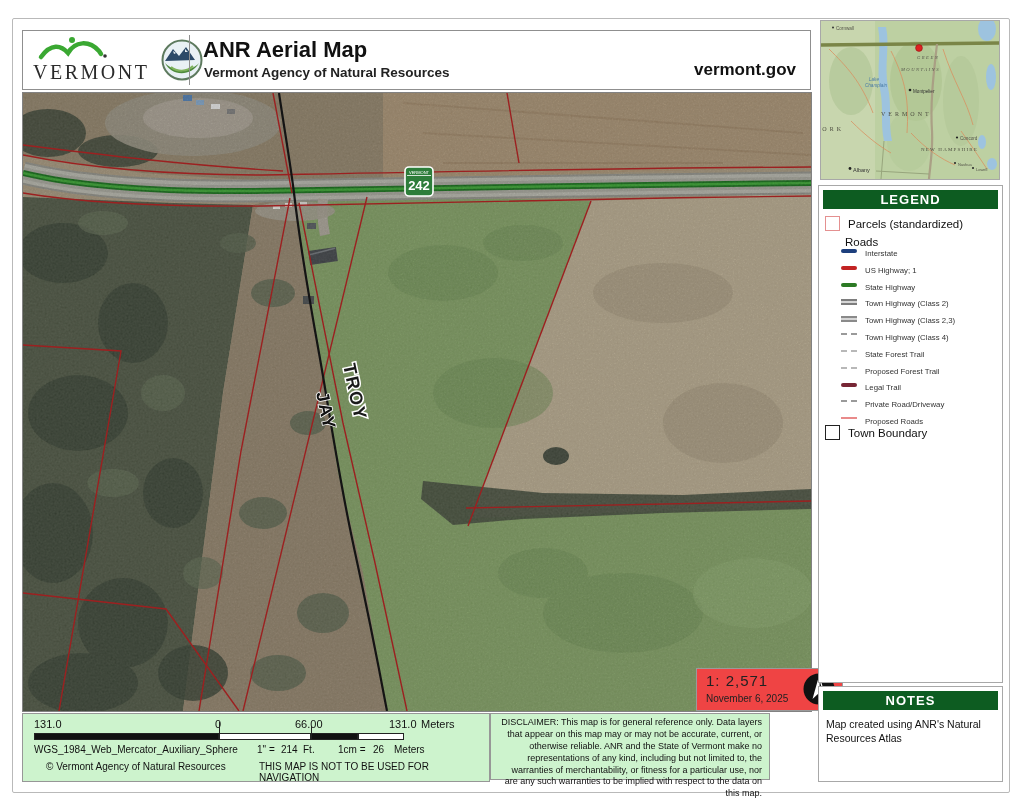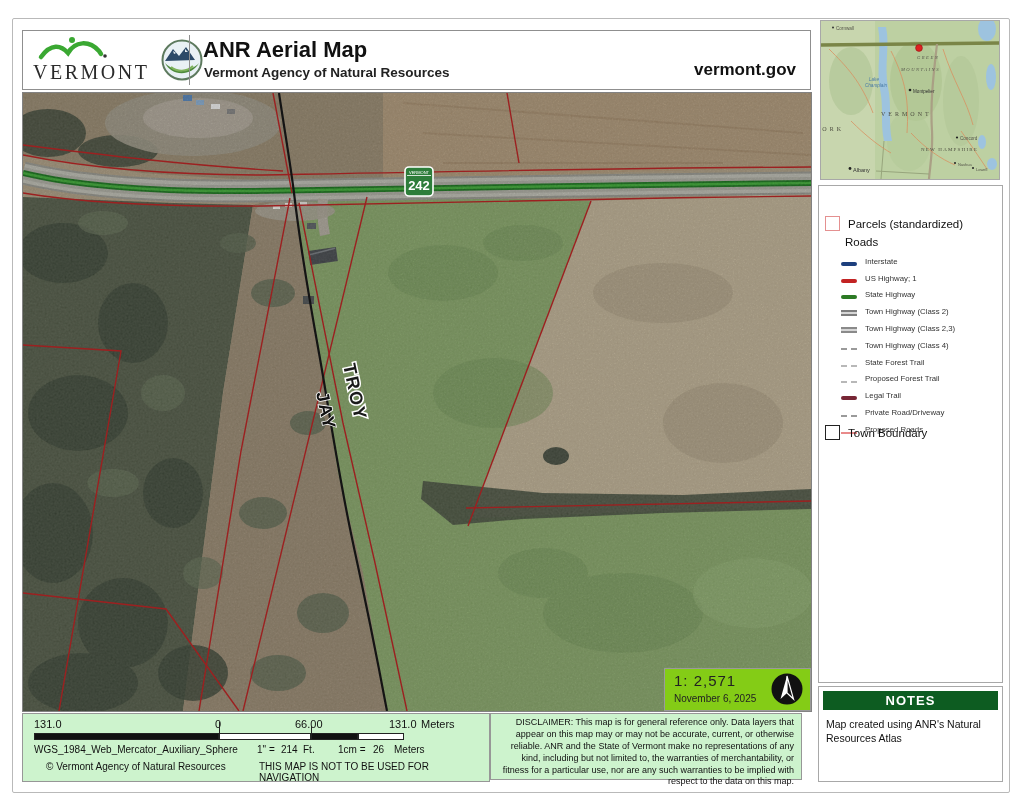--- a/index.html
+++ b/index.html
@@ -10,45 +10,45 @@
   #vt-logo{position:absolute;left:8px;top:4px;width:128px;height:50px;}
   #anr-logo{position:absolute;left:138px;top:8px;width:42px;height:42px;}
   #hdr-divider{position:absolute;left:166px;top:4px;height:50px;width:0;border-left:1px solid #8f8f8f;}
   #hdr-title{position:absolute;left:180px;top:6px;font-size:22px;font-weight:bold;color:#111;}
   #hdr-sub{position:absolute;left:181px;top:34px;font-size:13.5px;font-weight:bold;color:#222;}
   #hdr-site{position:absolute;right:14px;bottom:9px;font-size:17px;font-weight:bold;color:#111;}
   
   #inset{position:absolute;left:820px;top:20px;width:178px;height:158px;border:1px solid #a8a8a8;background:#bdd0a2;}
   
   #map{position:absolute;left:22px;top:92px;width:788px;height:618px;border:1px solid #828282;background:#a89a80;}
-  #scalebox{position:absolute;left:641px;top:575px;width:145px;height:41px;background:#84cc16;border:1px solid #9a9a9a;}
+  #scalebox{position:absolute;left:673px;top:575px;width:145px;height:41px;background:#ef4444;border:1px solid #9a9a9a;}
   #scalebox .ratio{position:absolute;left:9px;top:3px;font-size:15px;color:#222;letter-spacing:1px;}
   #scalebox .date{position:absolute;left:9px;top:24px;font-size:10px;color:#222;}
   
   #legend{position:absolute;left:818px;top:185px;width:183px;height:496px;border:1px solid #a8a8a8;background:#fff;}
   .panel-hdr{position:absolute;left:4px;top:4px;right:4px;height:19px;background:#0d5c21;color:#fff;
     font-weight:bold;font-size:13px;text-align:center;line-height:19px;letter-spacing:1px;}
   .lg-top{position:absolute;left:6px;display:flex;align-items:center;gap:8px;justify-content:flex-end;}
   .lg-box{width:13px;height:13px;background:#fff;flex:0 0 auto;}
   .lg-label-lg{font-size:11.5px;color:#111;}
   #legend-items{position:absolute;left:22px;top:63px;right:2px;}
-  .lg-row{display:flex;align-items:flex-end;height:16.8px;gap:8px;}
+  .lg-row{display:flex;align-items:flex-start;height:16.8px;gap:8px;}
   .sw{width:16px;flex:0 0 auto;}
   .lg-label{font-size:7.8px;color:#333;}
   
   #notes{position:absolute;left:818px;top:686px;width:183px;height:94px;border:1px solid #a8a8a8;background:#fff;}
   #notes .body{position:absolute;left:7px;top:31px;right:10px;font-size:10.5px;color:#111;line-height:1.3;}
   
   #scalebar-box{position:absolute;left:22px;top:713px;width:466px;height:67px;background:#cdf3cd;border:1px solid #979797;}
   .sb-num{position:absolute;top:4px;font-size:11px;color:#111;}
   .sb-bar{position:absolute;top:19px;height:7px;border:1px solid #222;box-sizing:border-box;}
   .sb-tick{position:absolute;width:0;border-left:1px solid #222;}
   .sb-row2{position:absolute;top:30px;font-size:10px;color:#111;}
   .sb-row3{position:absolute;top:47px;font-size:10px;color:#111;}
-  #disclaimer{position:absolute;left:490px;top:713px;width:312px;height:67px;background:#cdf3cd;border:1px solid #979797;box-sizing:border-box;}
+  #disclaimer{position:absolute;left:490px;top:713px;width:280px;height:67px;background:#cdf3cd;border:1px solid #979797;box-sizing:border-box;}
   #disclaimer .txt{position:absolute;left:8px;right:7px;top:3px;font-size:9px;line-height:1.32;color:#111;text-align:right;}
   svg text{font-family:"Liberation Sans",sans-serif;}
   .inset-lbl{fill:#55554a;}
   .serif{font-family:"Liberation Serif",serif;}
 </style>
 </head>
 <body>
 
 <div id="page">
   <div class="frame"></div>
@@ -256,20 +256,21 @@
       <div class="date">November 6, 2025</div>
       <svg width="34" height="34" style="position:absolute;right:6px;top:3px;" viewBox="0 0 34 34">
         <circle cx="17" cy="17" r="15.5" fill="#111"></circle>
         <polygon points="17,4 10.5,27 17,21" fill="#fff"></polygon>
         <polygon points="17,4 23.5,27 17,21" fill="#111" stroke="#fff" stroke-width="1.2"></polygon>
       </svg>
     </div>
   </div>
 
   <div id="legend">
+    <div class="panel-hdr">LEGEND</div>
     <div class="lg-top" style="top:30px;">
       <span class="lg-box" style="border:1px solid #e49090;"></span>
       <span class="lg-label-lg">Parcels (standardized)</span>
     </div>
     <div class="lg-top" style="top:50px;left:26px;">
       <span class="lg-label-lg">Roads</span>
     </div>
     <div id="legend-items">
         <div class="lg-row">
           <span class="sw" style="height: 4px; border-radius: 2px; background: rgb(29, 63, 125);"></span>

